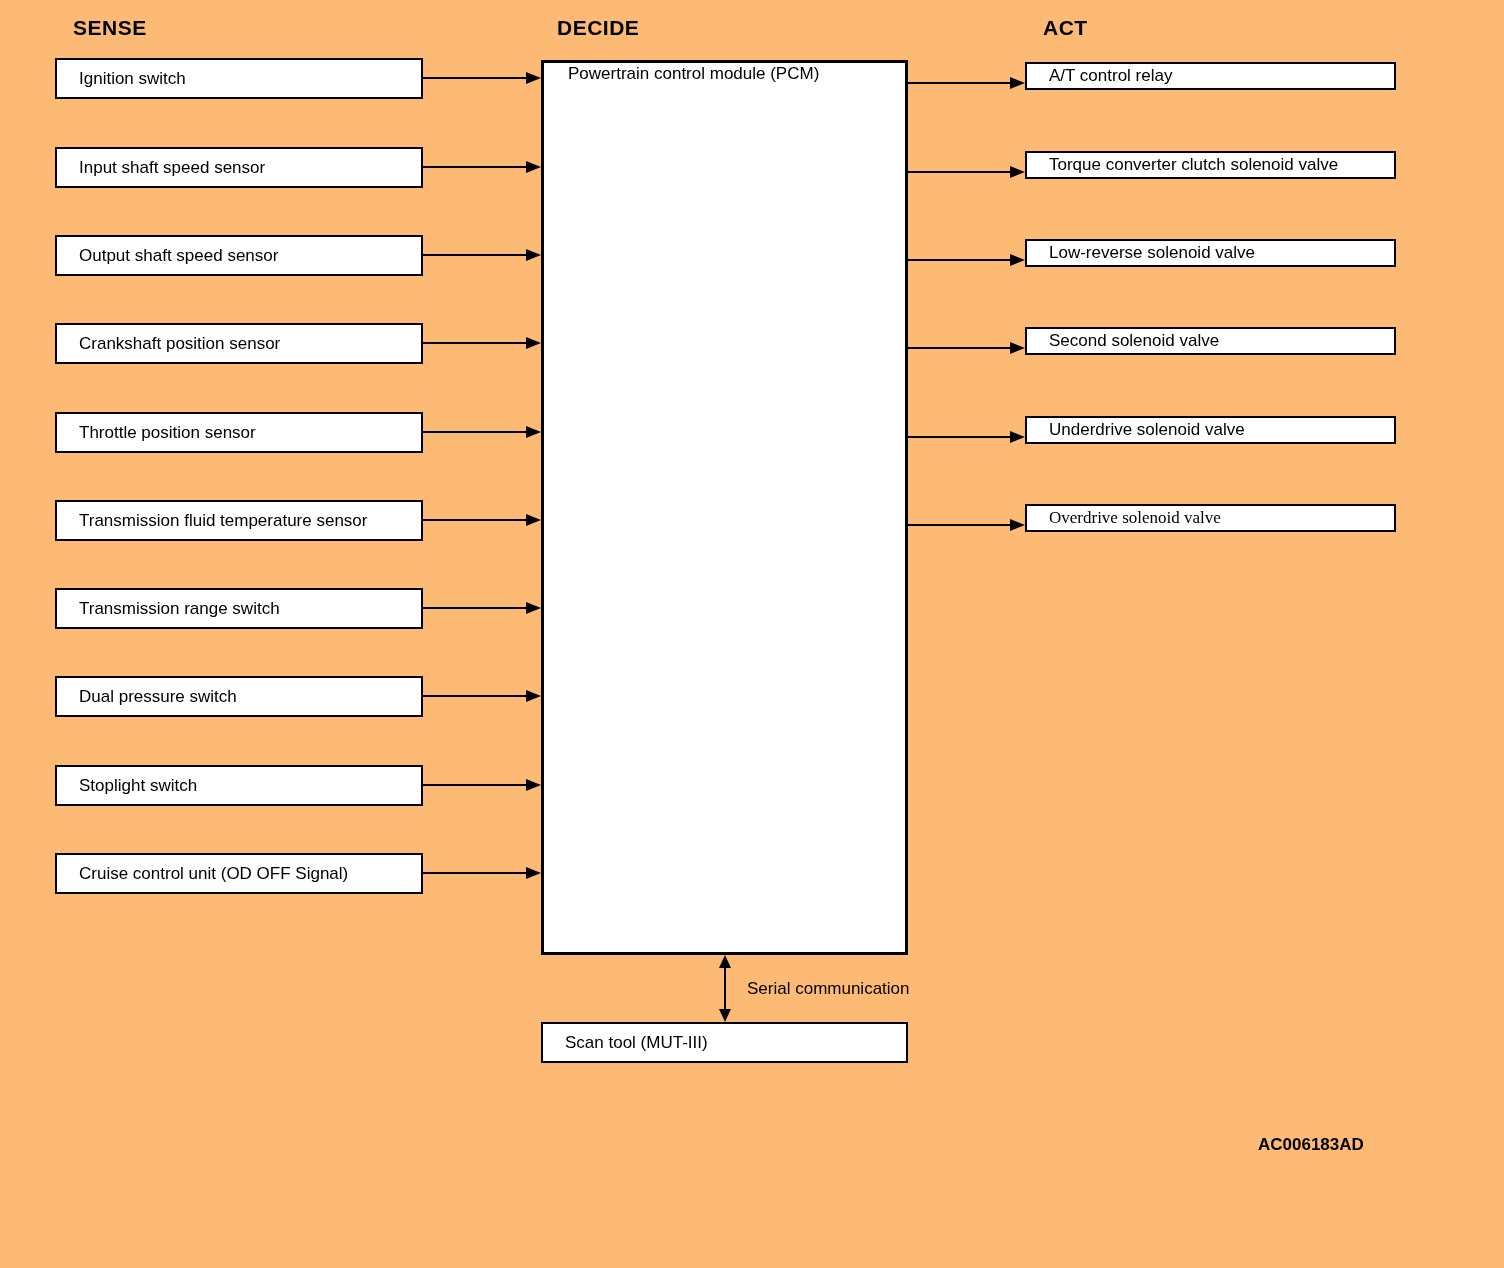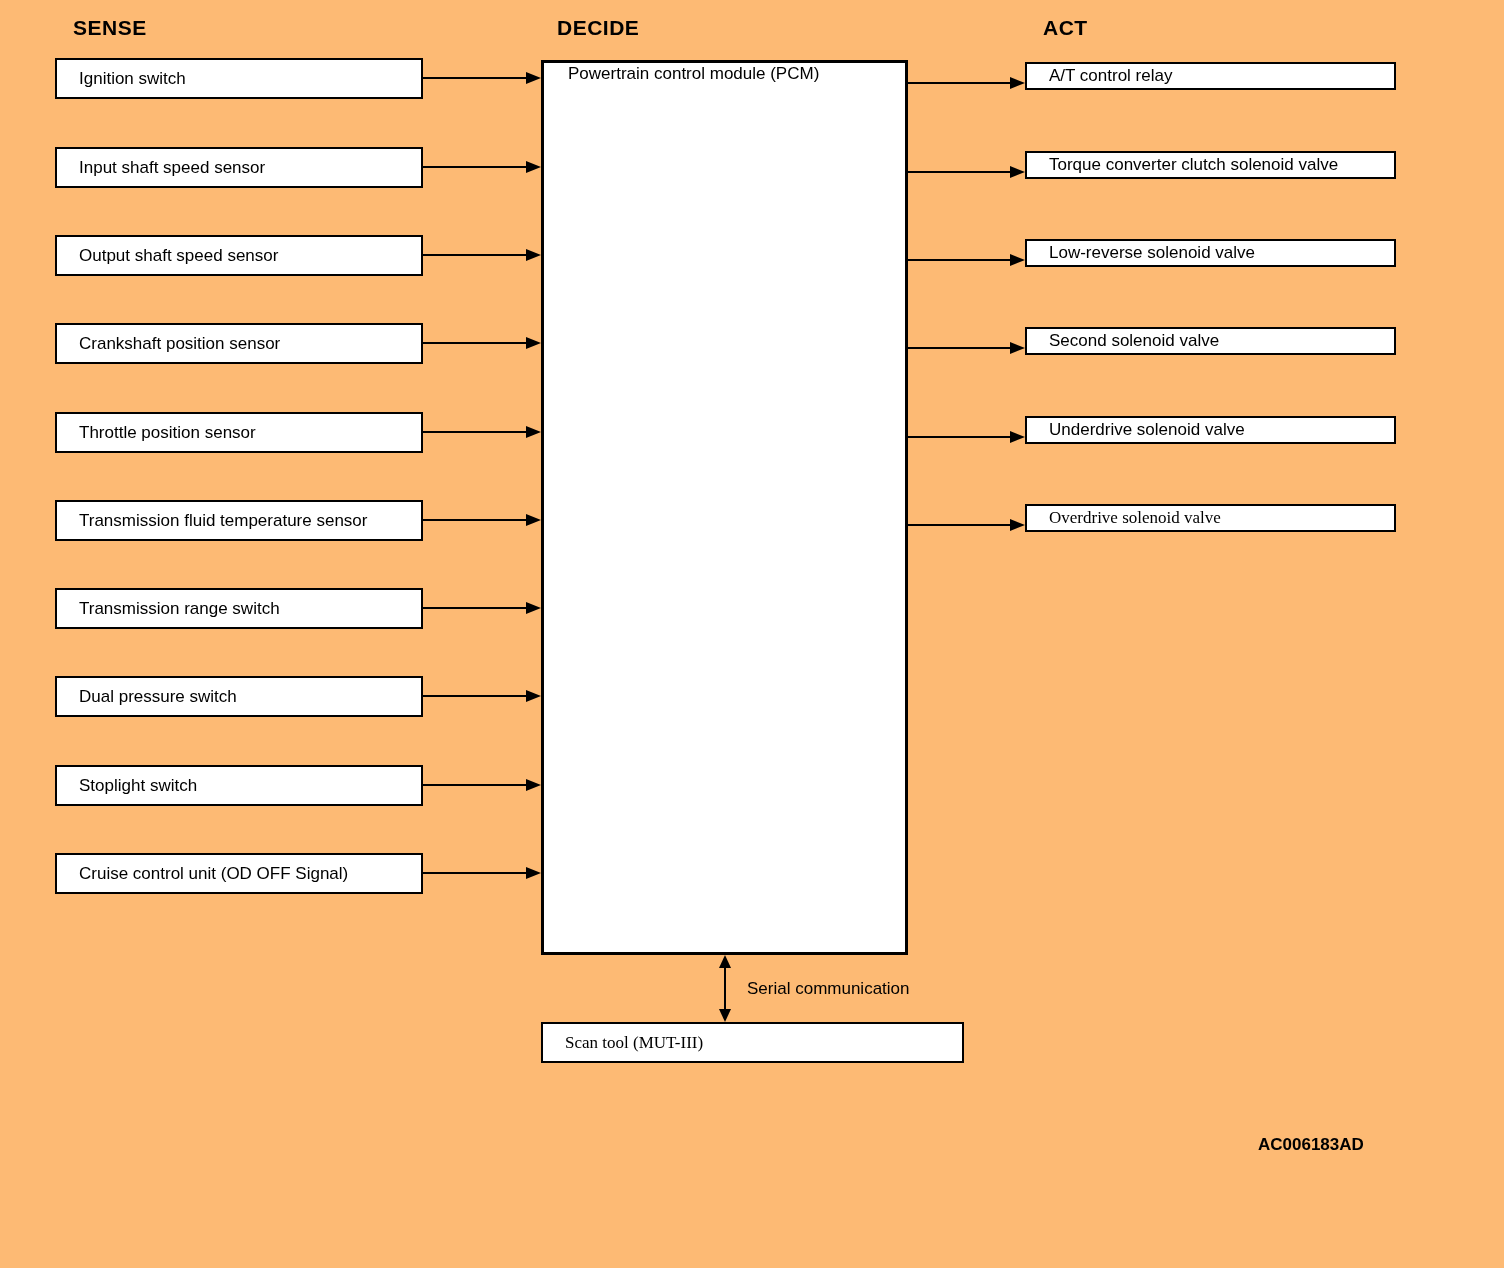--- a/index.html
+++ b/index.html
@@ -42,21 +42,21 @@
     left: 541px; top: 60px; width: 367px; height: 895px;
     border: 3px solid #000000;
     background: #ffffff;
   }
   .pcm-label {
     position: absolute;
     left: 24px; top: 1px;
     font-size: 17px;
     white-space: nowrap;
   }
-  .scan-box { left: 541px; top: 1022px; width: 423px; height: 41px; font-family: Liberation Serif, serif; }
+  .scan-box { left: 541px; top: 1022px; width: 367px; height: 41px; }
   .harrow {
     position: absolute;
     height: 2px;
     background: #000000;
   }
   .harrow::after {
     content: '';
     position: absolute;
     right: -15px;
     top: -5px;

